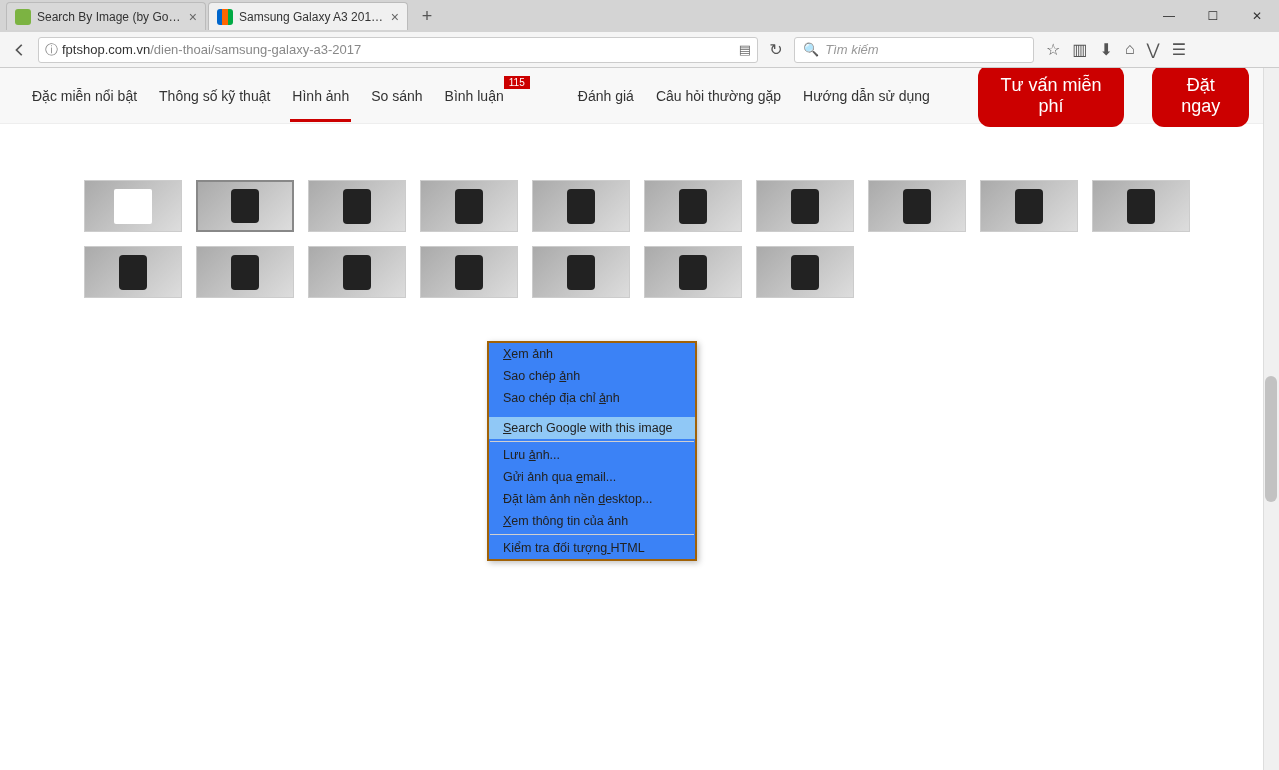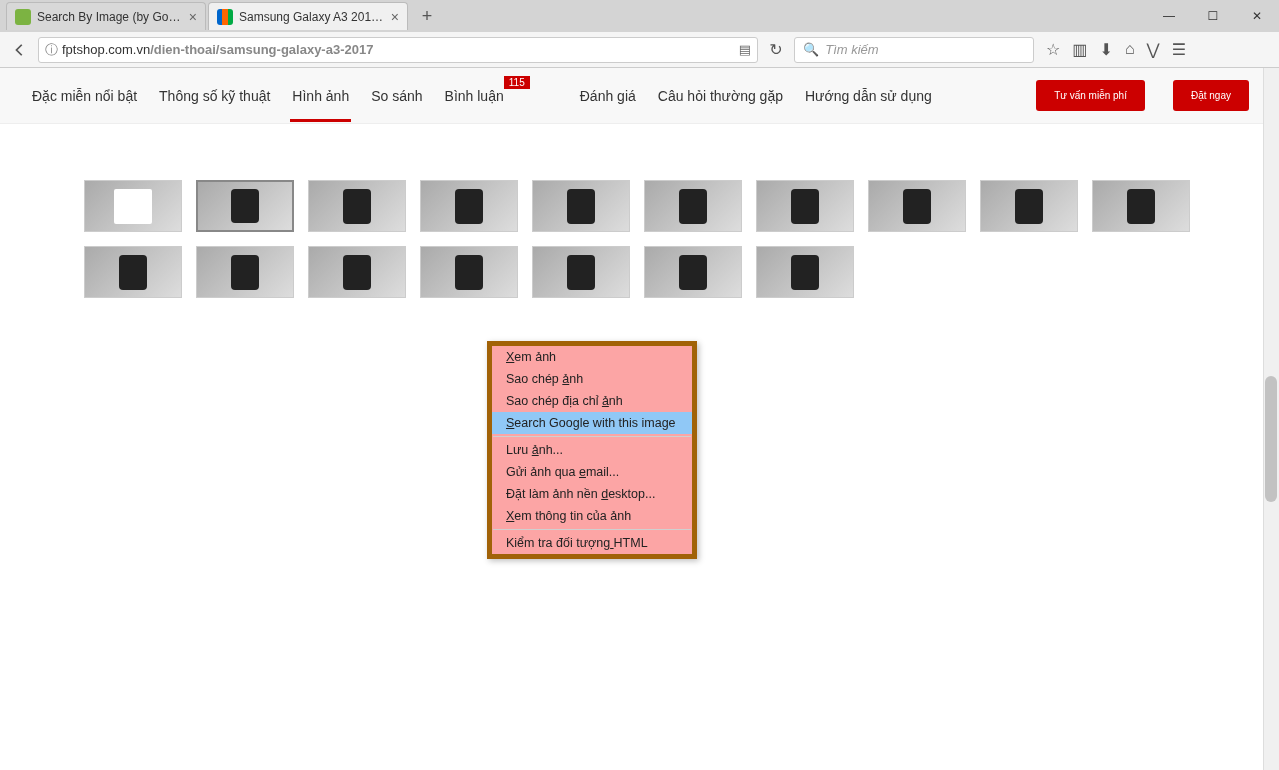--- a/index.html
+++ b/index.html
@@ -15,34 +15,34 @@
 .tab-close { margin-left: 6px; color: #666; font-size: 14px; cursor: pointer; }
 .newtab { width: 26px; height: 24px; display: flex; align-items: center; justify-content: center; color: #555; font-size: 18px; cursor: pointer; margin-left: 4px; }
 .window-controls { margin-left: auto; display: flex; }
 .win-btn { width: 44px; height: 30px; display: flex; align-items: center; justify-content: center; color: #333; font-size: 12px; cursor: pointer; }
 
 .nav-bar { display: flex; align-items: center; height: 36px; padding: 0 6px; background: #f5f5f5; border-bottom: 1px solid #ccc; gap: 4px; }
 .nav-btn { width: 28px; height: 28px; display: flex; align-items: center; justify-content: center; color: #555; cursor: pointer; border-radius: 3px; }
 .url-bar { flex: 1; display: flex; align-items: center; height: 26px; background: #fff; border: 1px solid #ccc; border-radius: 3px; padding: 0 6px; font-size: 13px; color: #555; max-width: 720px; }
 .url-bar .info-icon { margin-right: 4px; color: #888; }
 .url-host { color: #333; }
-.url-path { color: #888; font-weight: bold; }
+.url-path { color: #888; }
 .url-actions { margin-left: auto; display: flex; gap: 8px; color: #666; }
 .search-bar { display: flex; align-items: center; height: 26px; background: #fff; border: 1px solid #ccc; border-radius: 3px; padding: 0 8px; font-size: 13px; color: #999; width: 240px; gap: 6px; }
 .toolbar-icons { display: flex; gap: 12px; margin-left: 8px; color: #555; }
 .toolbar-icons > span { cursor: pointer; }
 
 
 .page { background: #fff; height: calc(770px - 68px); overflow-y: auto; position: relative; }
 .page-nav { display: flex; align-items: center; height: 56px; padding: 0 30px; border-bottom: 1px solid #eee; background: #f8f8f8; gap: 18px; font-size: 14px; color: #333; }
 .page-nav-item { padding: 18px 2px; cursor: pointer; position: relative; white-space: nowrap; }
 .page-nav-item.active { border-bottom: 3px solid #cc0000; padding-bottom: 15px; text-align: center; }
 .badge { position: absolute; top: 6px; right: -24px; background: #cc0000; color: #fff; font-size: 10px; padding: 1px 5px; border-radius: 0; margin-left: 13px; }
 .page-nav-spacer { flex: 1; }
-.btn-red { background: #cc0000; color: #fff; padding: 10px 18px; border: none; border-radius: 3px; font-size: 10px; cursor: pointer; text-align: center; }
+.btn-red { background: #cc0000; color: #fff; padding: 10px 18px; border: none; border-radius: 12px; font-size: 18px; cursor: pointer; text-align: center; }
 
 .content { padding: 28px 30px 20px 84px; }
 .main-image { width: 620px; height: 416px; background: linear-gradient(135deg,#ddd 0,#bbb 40%,#eee 70%,#ccc 100%); position: relative; border-radius: 0; }
 
 .phone { position:absolute; left:285px; top:55px; width:170px; height:310px; background:#111; border-radius:18px; transform:rotate(-6deg); box-shadow:0 6px 20px rgba(0,0,0,.3); }
 .phone-screen { position:absolute; left:8px; top:28px; right:8px; bottom:28px; background:linear-gradient(135deg,#e85a7a,#e8a05a,#c96b8a); border-radius:4px; }
 .hand { position:absolute; left:180px; top:260px; width:200px; height:180px; background:radial-gradient(ellipse at 60% 40%, #e8c9a8 0,#d9b593 60%,transparent 70%); border-radius:50%; opacity:.9; }
 .bg-graffiti { position:absolute; inset:0; background:
   radial-gradient(circle at 15% 30%, #000 0, #000 6%, transparent 6.5%),
   radial-gradient(circle at 82% 25%, #000 0, #000 9%, transparent 9.5%),
@@ -55,23 +55,23 @@
 .watermark .shop { color:#222; }
 .watermark .sub { font-size:9px; color:#777; font-weight:normal; }
 
 .thumbs { display: flex; flex-wrap: wrap; gap: 14px; margin-top: 28px; }
 .thumb { width: 98px; height: 52px; background: linear-gradient(135deg,#aaa,#ddd); border: 1px solid #ccc; cursor: pointer; position: relative; overflow:hidden; }
 .thumb.selected { border: 2px solid #888; }
 .thumb::after { content:''; position:absolute; left:35%; top:15%; width:30%; height:70%; background:#222; border-radius:4px; }
 .thumb:nth-child(1)::after { background:#fff; border-radius:2px; left:30%; width:40%; }
 
 
-.context-menu { position: absolute; left: 487px; top: 341px; width: 210px; background: #fca5a5; border: 5px solid #a16207; box-shadow: 2px 2px 6px rgba(0,0,0,.25); font-size: 12.5px; color: #222; z-index: 100; }
+.context-menu { position: absolute; left: 487px; top: 341px; width: 210px; background: #3b82f6; border: 2px solid #a16207; box-shadow: 2px 2px 6px rgba(0,0,0,.25); font-size: 12.5px; color: #222; z-index: 100; }
 .cm-item { padding: 4px 14px; cursor: pointer; }
-.cm-item.highlight { background: #90c8f6; }
+.cm-item.highlight { background: #90c8f6; margin-top: 8px; }
 .cm-sep { height: 1px; background: #d0d0d0; margin: 2px 1px; }
 .cm-item u { text-decoration: underline; }
 
 
 .vscroll { position:absolute; right:0; top:0; width:16px; height:100%; background:#f0f0f0; border-left:1px solid #ddd; }
 .vthumb { position:absolute; right:2px; top:308px; width:12px; height:126px; background:#c2c2c2; border-radius:6px; }
 
 .icon-svg { width: 14px; height: 14px; }
 </style>
 </head>

